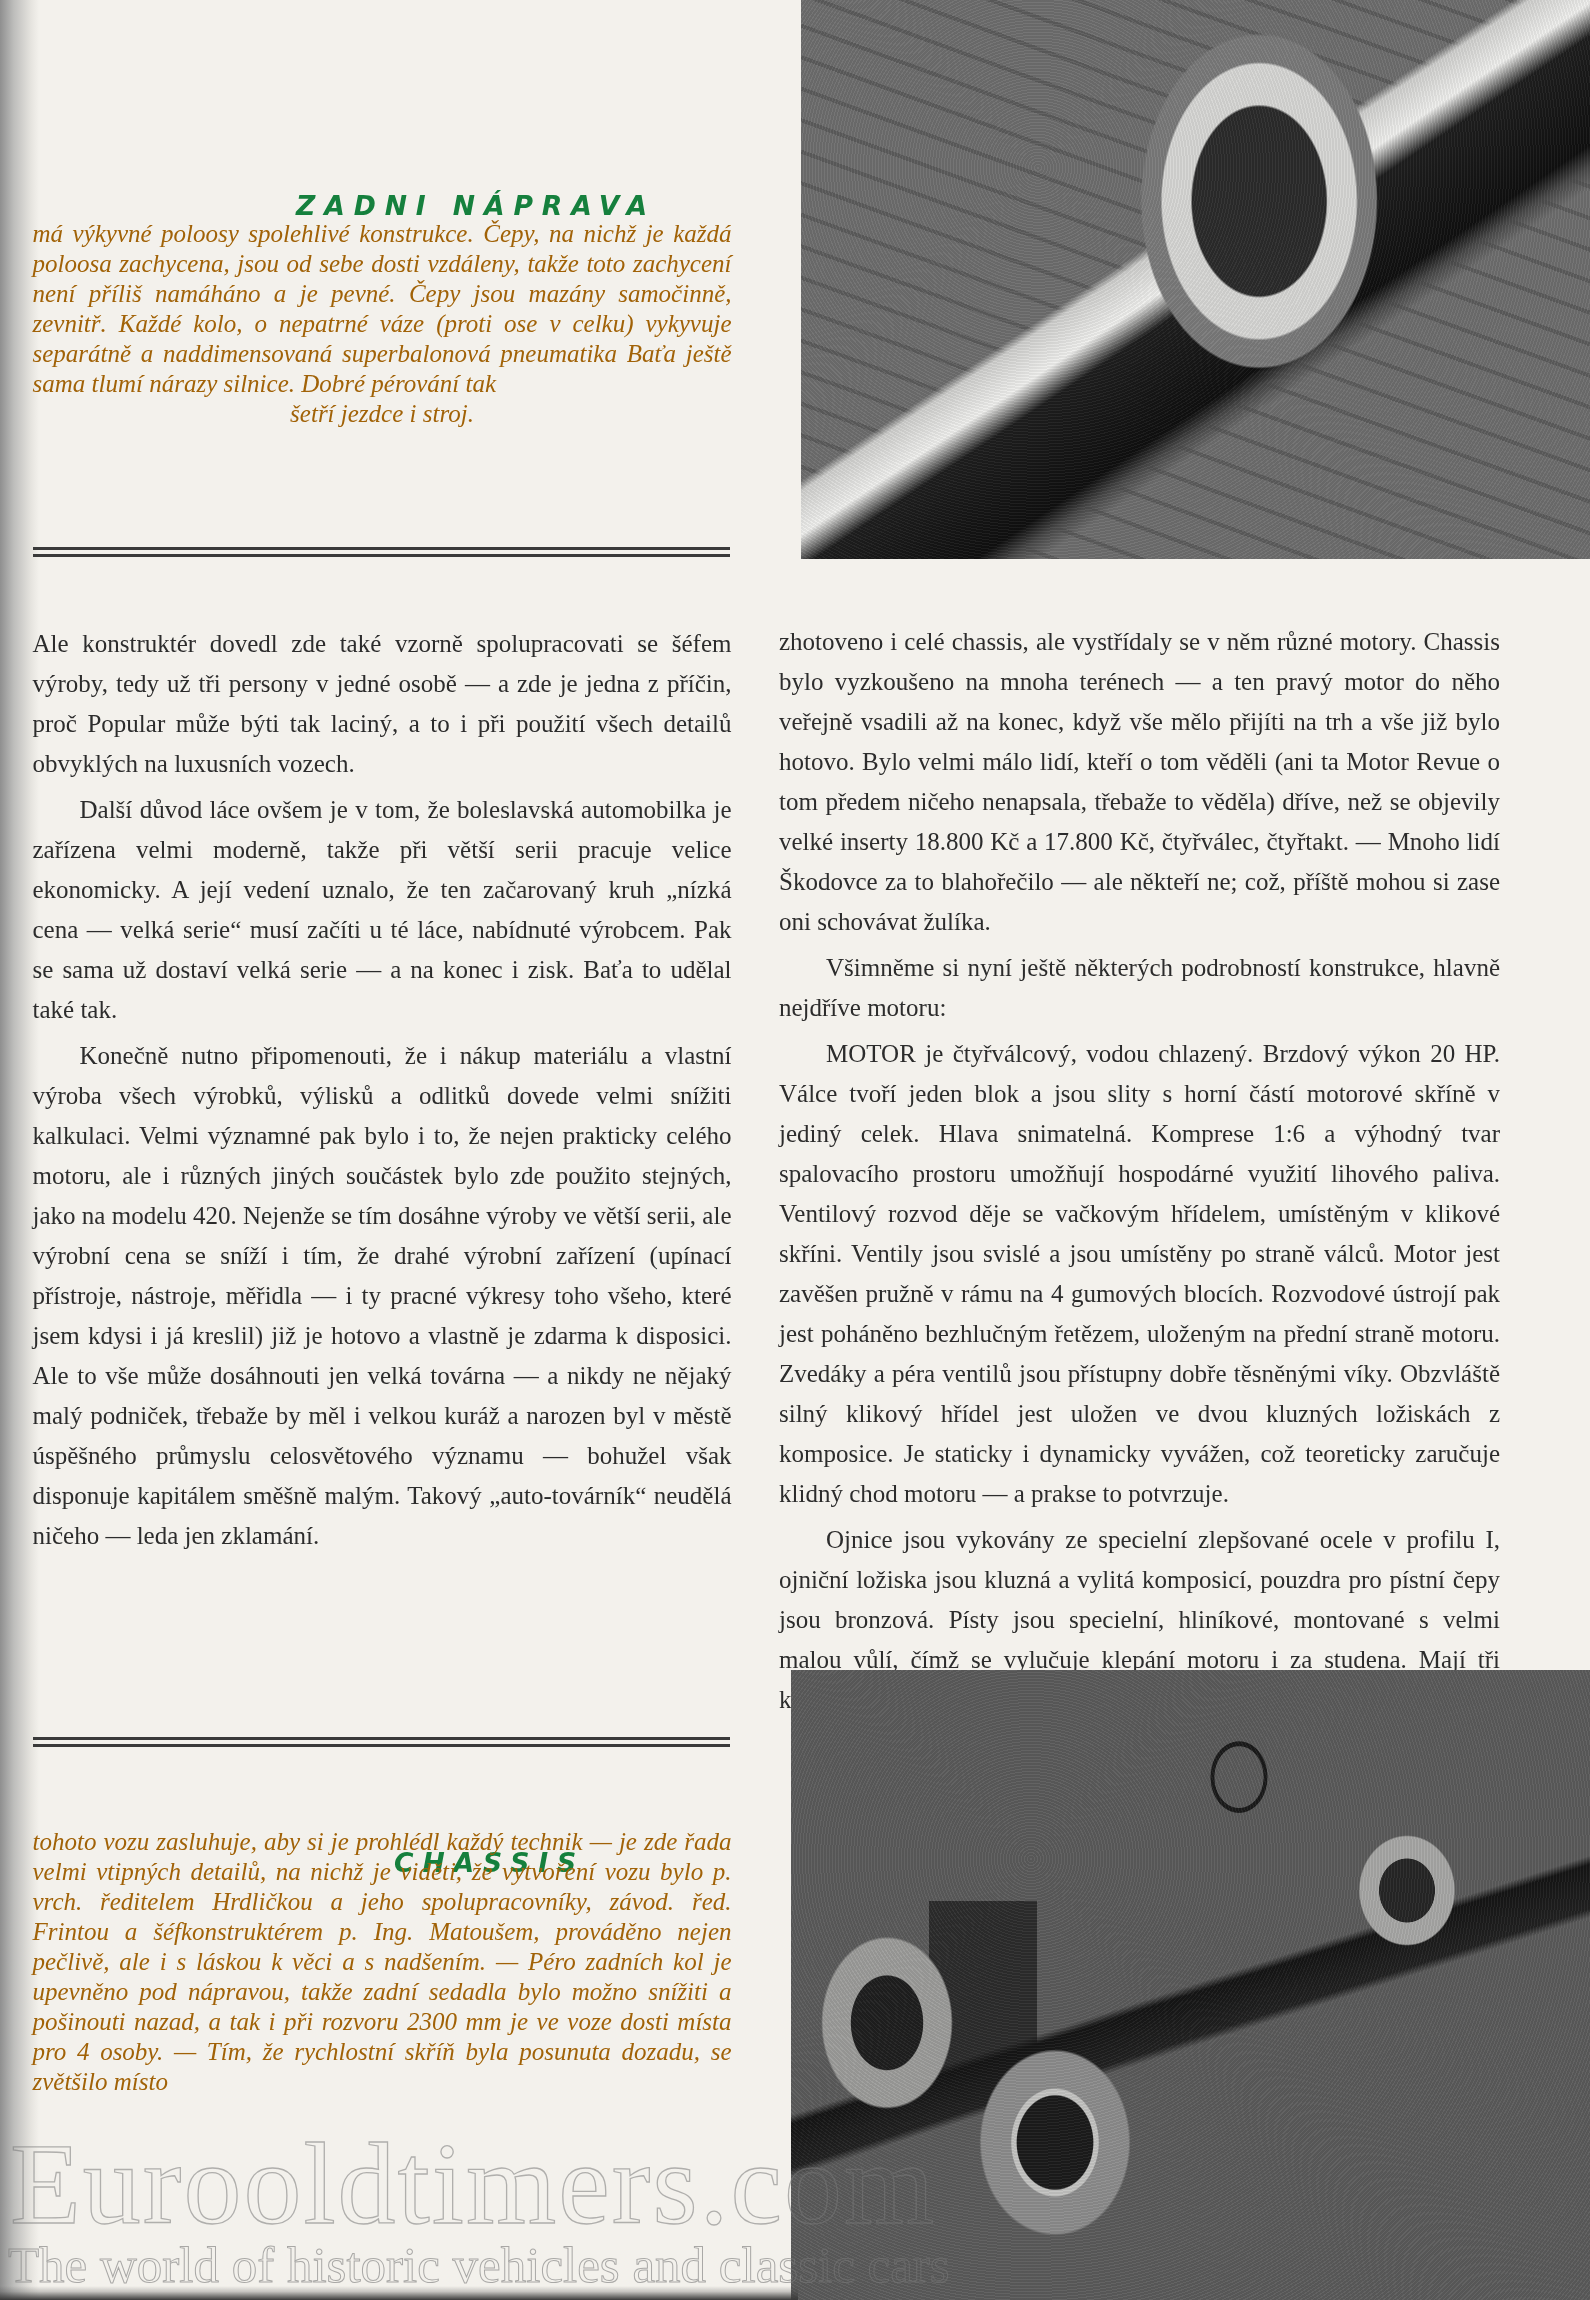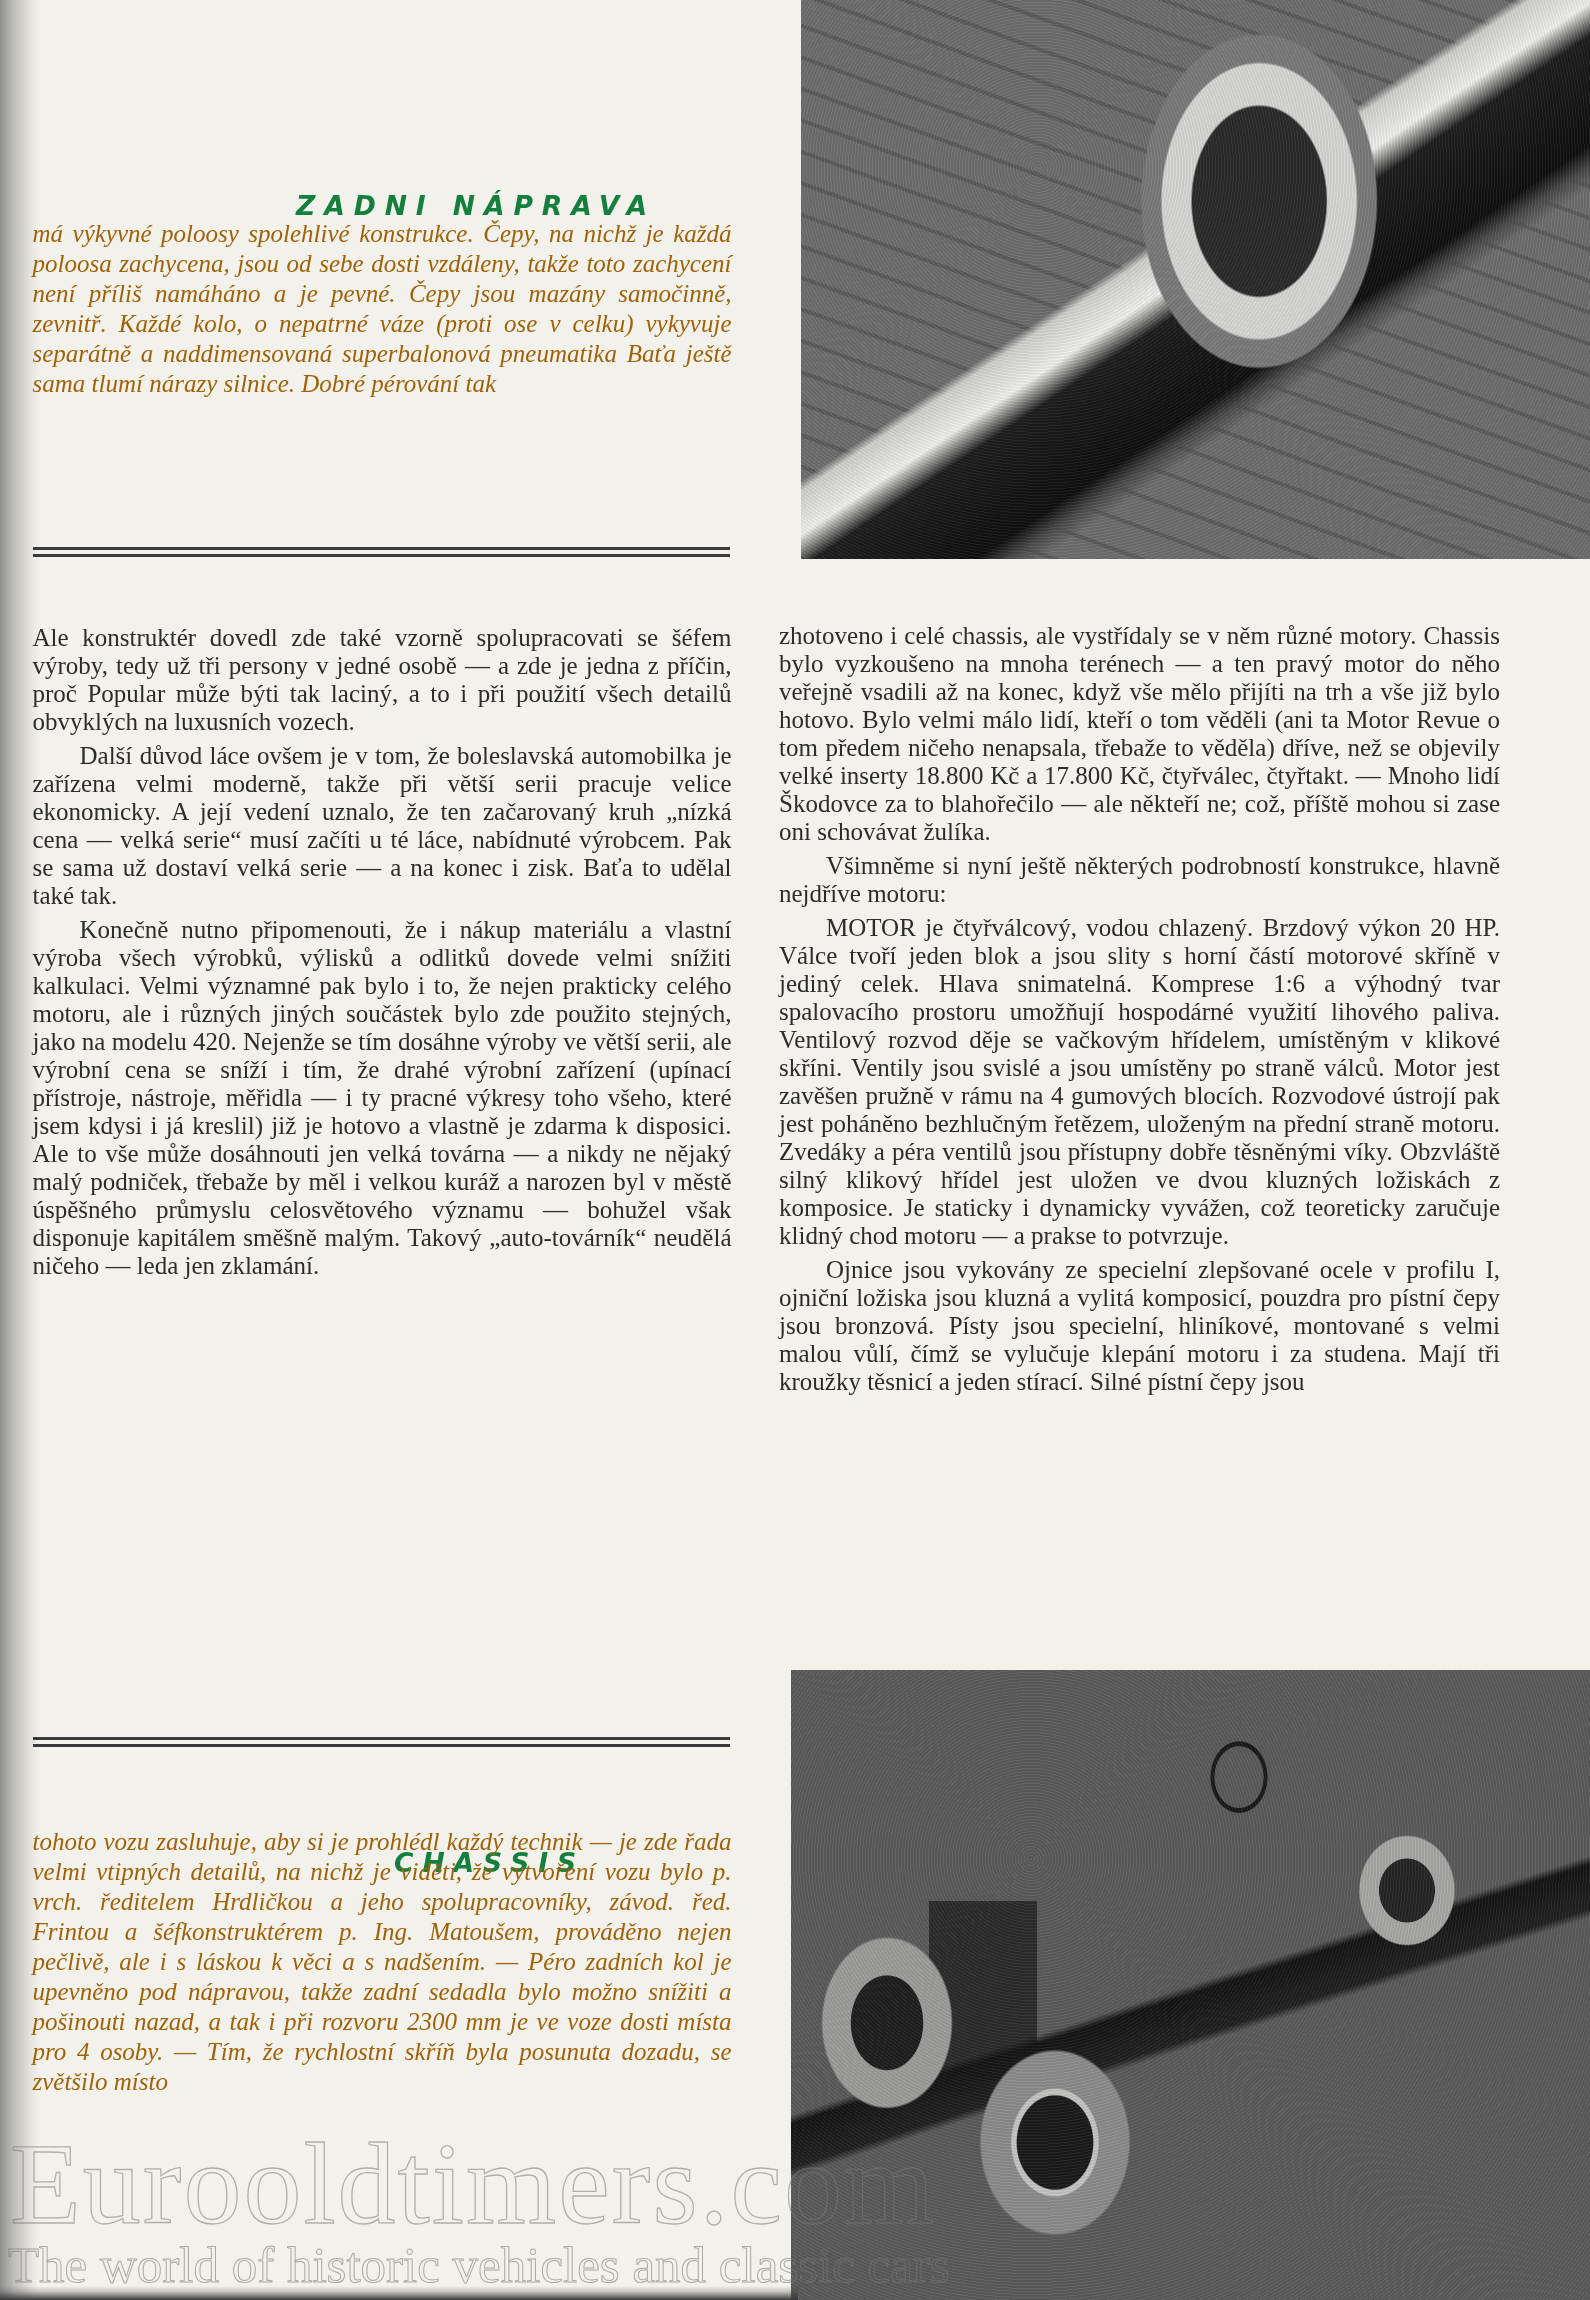--- a/index.html
+++ b/index.html
@@ -74,21 +74,21 @@
     border-top: 3px solid #3a3a3a; border-bottom: 3px solid #3a3a3a;
     box-sizing: border-box;
   }
   .rule-1 { top: 547px; }
   .rule-2 { top: 1737px; }
 
   
   .col {
     position: absolute; width: 699px;
     font-family: "Liberation Serif", "DejaVu Serif", serif;
-    font-size: 25px; line-height: 28px;
+    font-size: 25px; line-height: 40px;
     text-align: justify; color: #2c2c2c;
     hyphens: manual;
   }
   .col p { margin: 0 0 5.9px 0; text-indent: 47px; }
   .col p.noindent { text-indent: 0; }
   .col-left { left: 32.5px; top: 624px; }
   .col-right { left: 779px; top: 622px; width: 721px; }
 
   
   .wm-big {
@@ -112,20 +112,21 @@
 <div class="page-shade"></div>
 
 <div class="photo photo-axle">
   <div class="grain"></div>
 
 </div>
 
 <div class="section-heading h-zadni">ZADNI NÁPRAVA</div>
 <div class="intro intro-zadni">
   <span>má výkyvné poloosy spolehlivé konstrukce. Čepy, na nichž je každá poloosa zachycena, jsou od sebe dosti vzdáleny, takže toto zachycení není příliš namáháno a je pevné. Čepy jsou mazány samočinně, zevnitř. Každé kolo, o nepatrné váze (proti ose v celku) vykyvuje separátně a naddimensovaná superbalonová pneumatika Baťa ještě sama tlumí nárazy silnice. Dobré pérování tak</span>
+  <span class="last">šetří jezdce i stroj.</span>
 </div>
 
 <div class="double-rule rule-1"></div>
 
 <div class="col col-left">
   <p class="noindent">Ale konstruktér dovedl zde také vzorně spolupracovati se šéfem výroby, tedy už tři persony v jedné osobě — a zde je jedna z příčin, proč Popular může býti tak laciný, a to i při použití všech detailů obvyklých na luxusních vozech.</p>
   <p>Další důvod láce ovšem je v tom, že boleslavská automobilka je zařízena velmi moderně, takže při větší serii pracuje velice ekonomicky. A její vedení uznalo, že ten začarovaný kruh „nízká cena — velká serie“ musí začíti u té láce, nabídnuté výrobcem. Pak se sama už dostaví velká serie — a na konec i zisk. Baťa to udělal také tak.</p>
   <p>Konečně nutno připomenouti, že i nákup materiálu a vlastní výroba všech výrobků, výlisků a odlitků dovede velmi snížiti kalkulaci. Velmi významné pak bylo i to, že nejen prakticky celého motoru, ale i různých jiných součástek bylo zde použito stejných, jako na modelu 420. Nejenže se tím dosáhne výroby ve větší serii, ale výrobní cena se sníží i tím, že drahé výrobní zařízení (upínací přístroje, nástroje, měřidla — i ty pracné výkresy toho všeho, které jsem kdysi i já kreslil) již je hotovo a vlastně je zdarma k disposici. Ale to vše může dosáhnouti jen velká továrna — a nikdy ne nějaký malý podniček, třebaže by měl i velkou kuráž a narozen byl v městě úspěšného průmyslu celosvětového významu — bohužel však disponuje kapitálem směšně malým. Takový „auto-továrník“ neudělá ničeho — leda jen zklamání.</p>
 </div>
 

